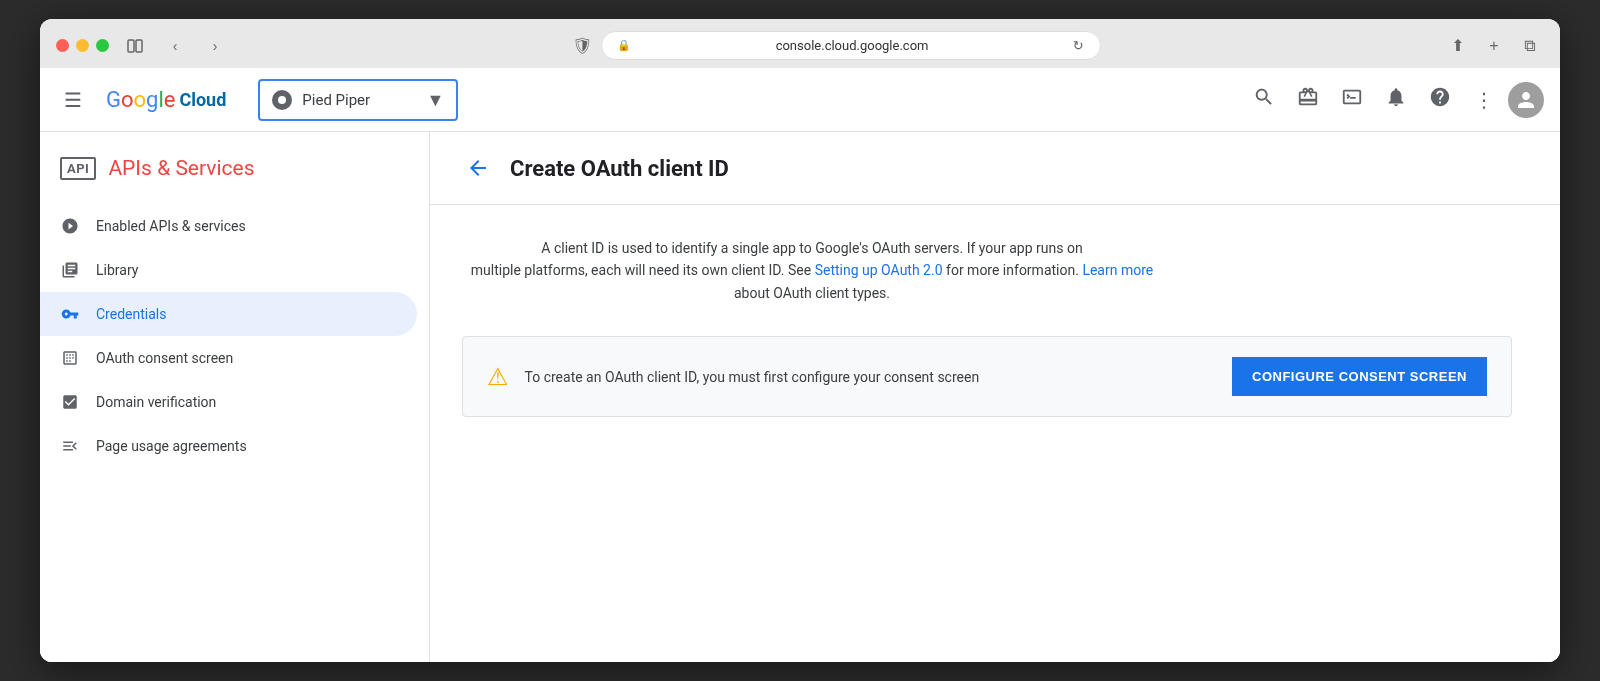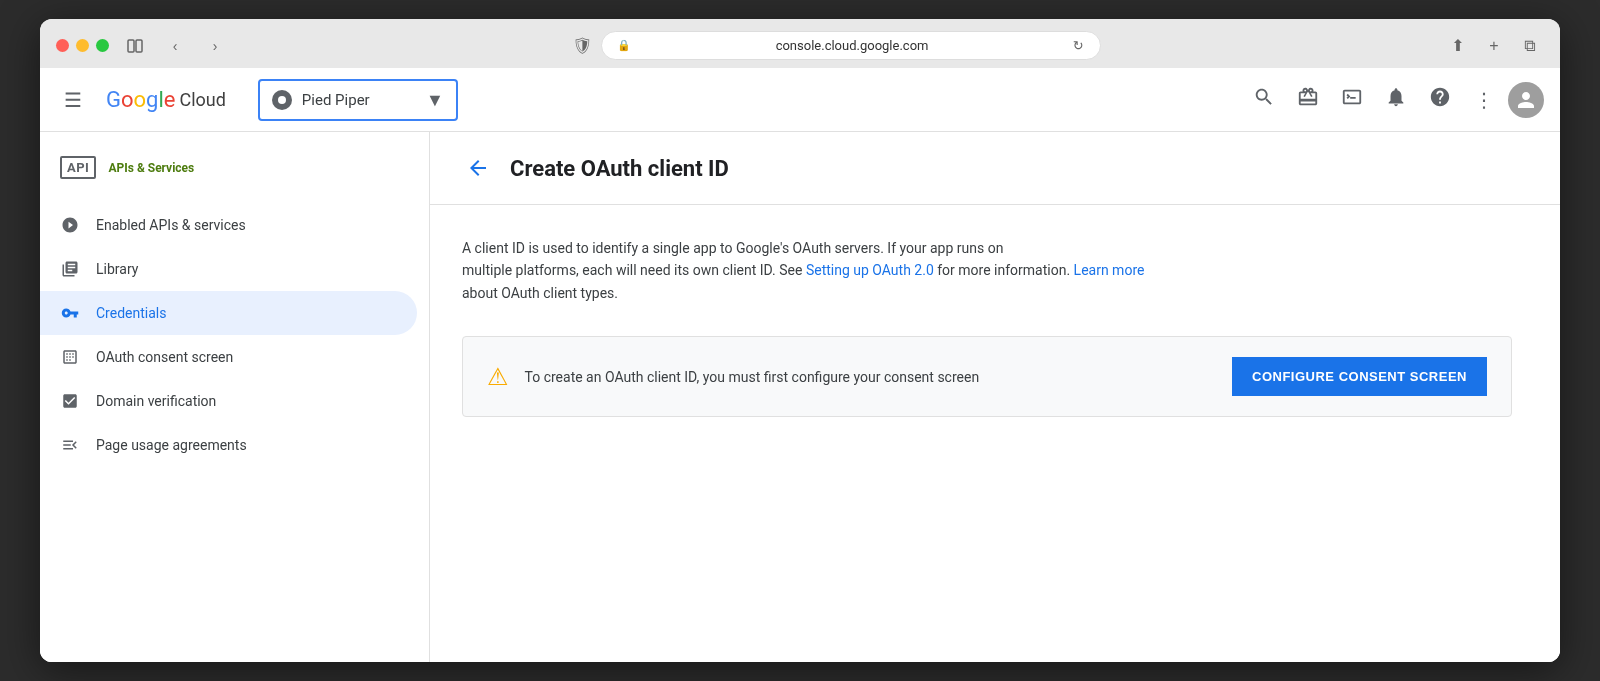--- a/index.html
+++ b/index.html
@@ -161,22 +161,22 @@
       font-weight: 400;
     }
 
     .g-blue { color: #4285f4; }
     .g-red { color: #ea4335; }
     .g-yellow { color: #fbbc05; }
     .g-green { color: #34a853; }
 
     .cloud-text {
       font-size: 18px;
-      color: #404040;
-      font-weight: 400;
+      color: #0369a1;
+      font-weight: 700;
     }
 
     .project-selector {
       margin-left: 16px;
       background: white;
       border: 2px solid #3b82f6;
       border-radius: 4px;
       padding: 8px 12px;
       display: flex;
       align-items: center;
@@ -276,23 +276,23 @@
       font-size: 13px;
       font-weight: 700;
       color: #5f6368;
       letter-spacing: 0.5px;
       border: 2px solid #5f6368;
       padding: 2px 5px;
       border-radius: 2px;
     }
 
     .sidebar-title {
-      font-size: 12px;
-      font-weight: 700;
-      color: #4d7c0f;
+      font-size: 21px;
+      font-weight: 400;
+      color: #ef4444;
     }
 
     .sidebar-nav {
       margin-top: 8px;
     }
 
     .sidebar-item {
       display: flex;
       align-items: center;
       gap: 16px;
@@ -364,20 +364,21 @@
     .content-body {
       padding: 32px;
     }
 
     .description-text {
       font-size: 14px;
       color: #3c4043;
       line-height: 1.6;
       max-width: 700px;
       margin-bottom: 32px;
+      text-align: center;
     }
 
     .description-link {
       color: #1a73e8;
       text-decoration: none;
     }
 
     .warning-banner {
       background: #f8f9fa;
       border: 1px solid #e0e0e0;

